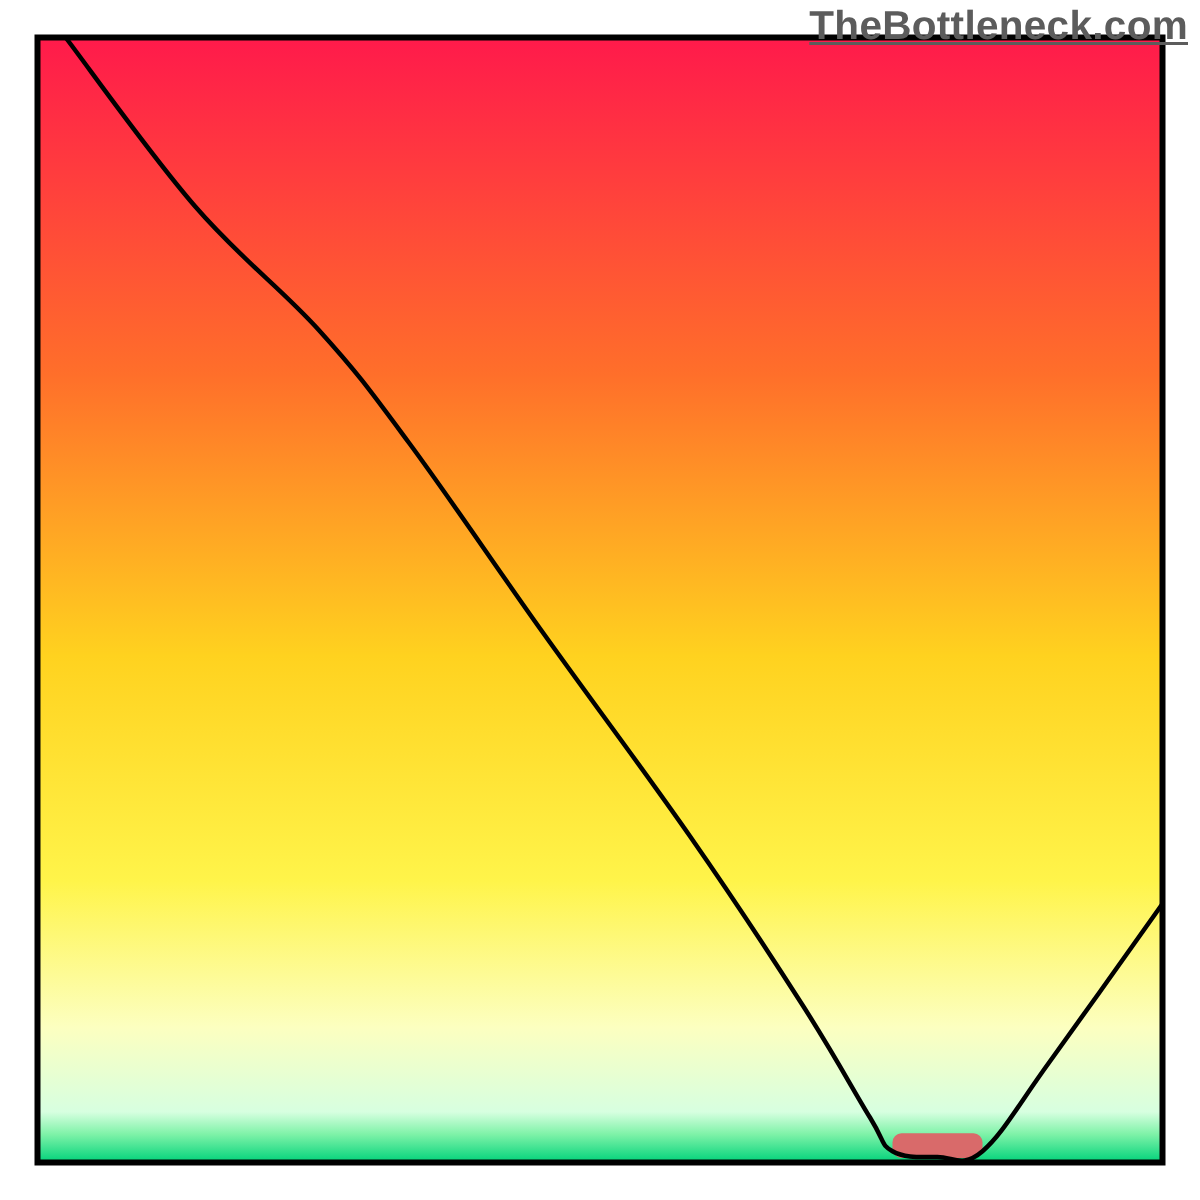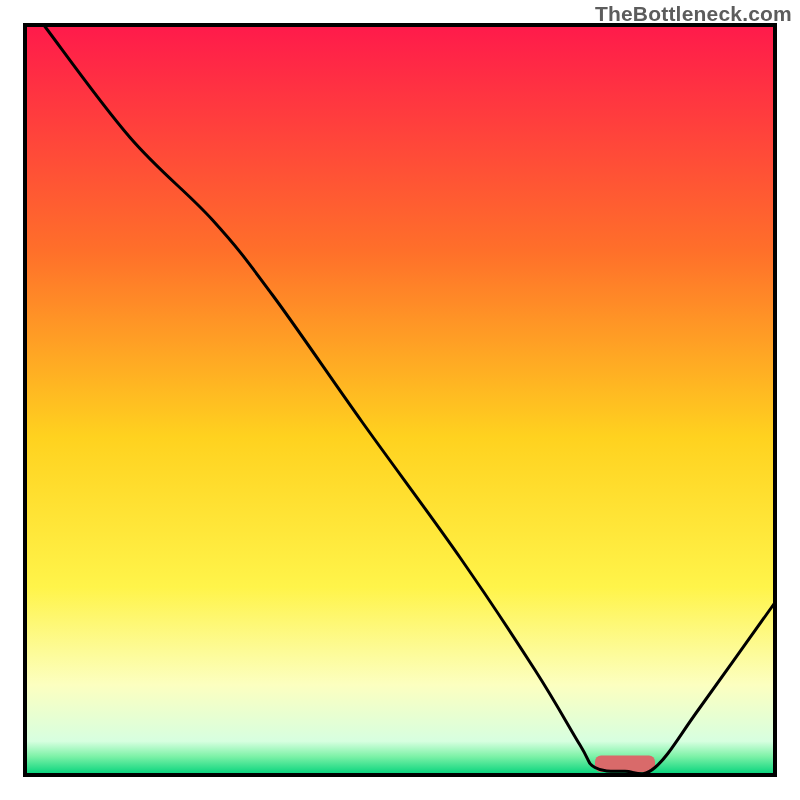--- a/index.html
+++ b/index.html
@@ -12,24 +12,25 @@
   }
   .container {
     position: relative;
     width: 800px;
     height: 800px;
   }
   .watermark {
     position: absolute;
     top: 2px;
     right: 8px;
-    font-size: 21px;
+    font-size: 27px;
     font-weight: 600;
     color: #5c5c5c;
     letter-spacing: 0.2px;
+    text-decoration: underline;
   }
   svg {
     display: block;
   }
 </style>
 </head>
 <body>
 <div class="container">
   <div class="watermark">TheBottleneck.com</div>
   <svg id="chart-svg" width="800" height="800" viewBox="0 0 800 800">

